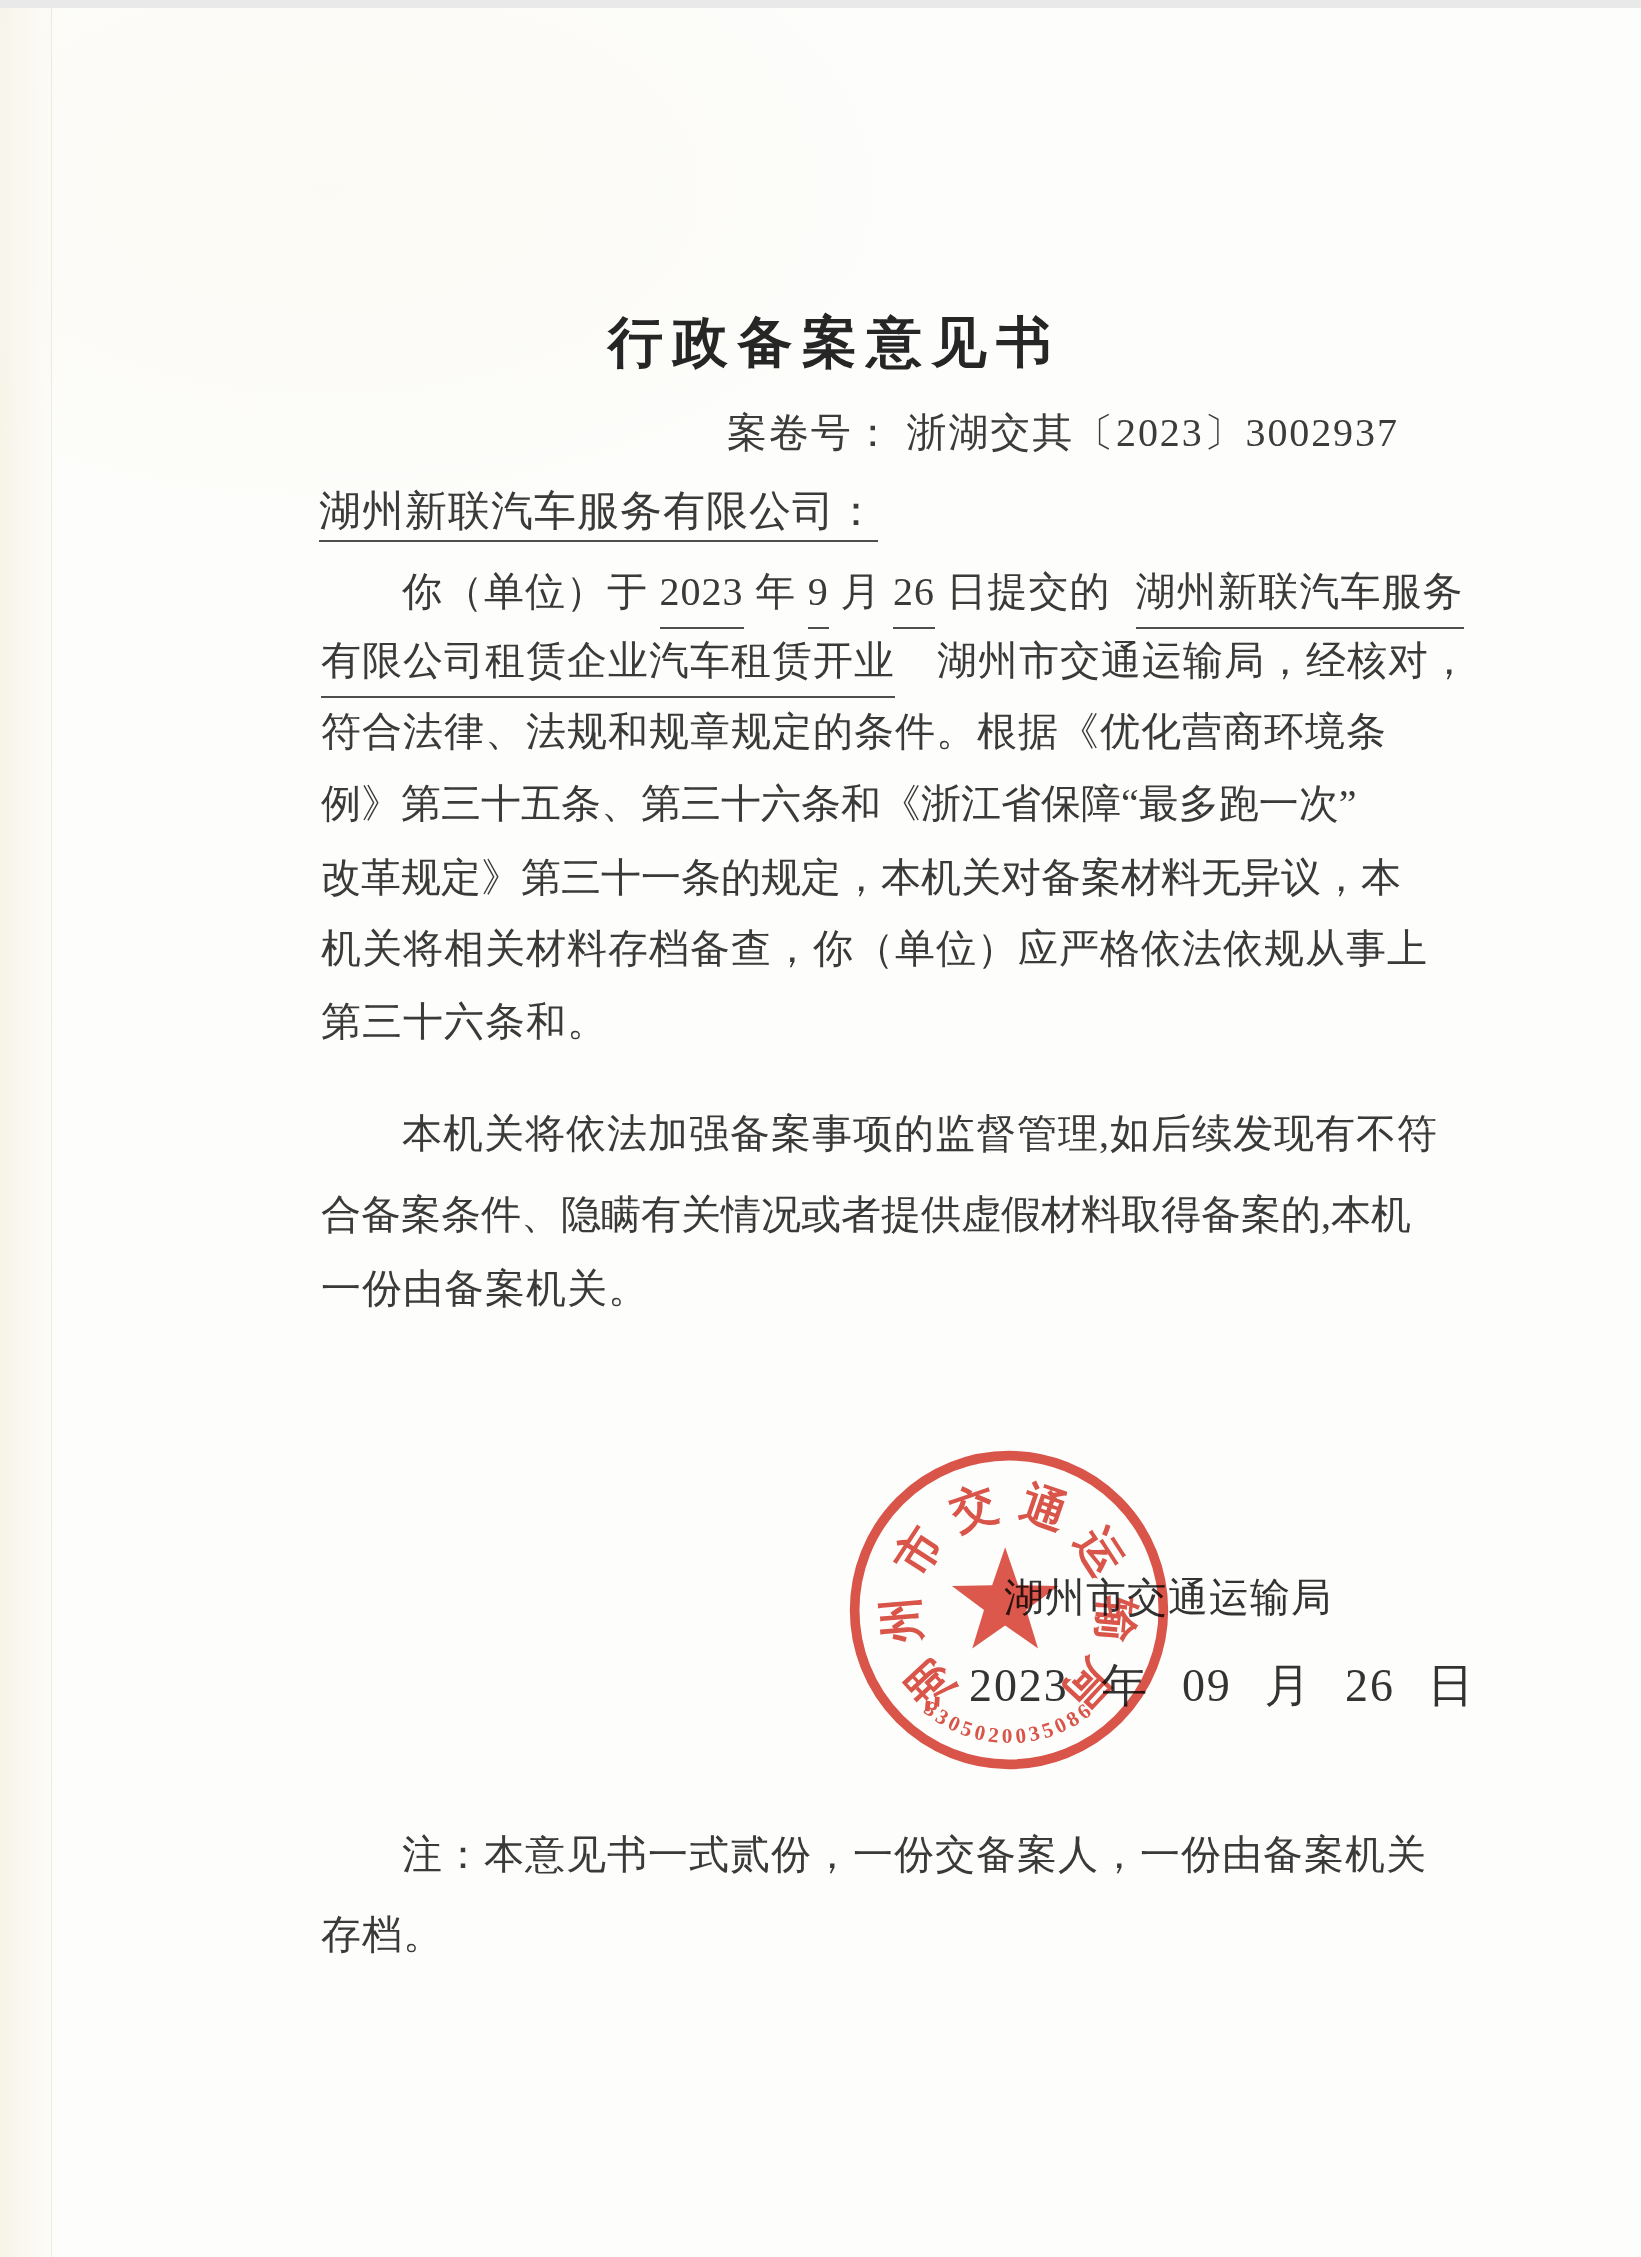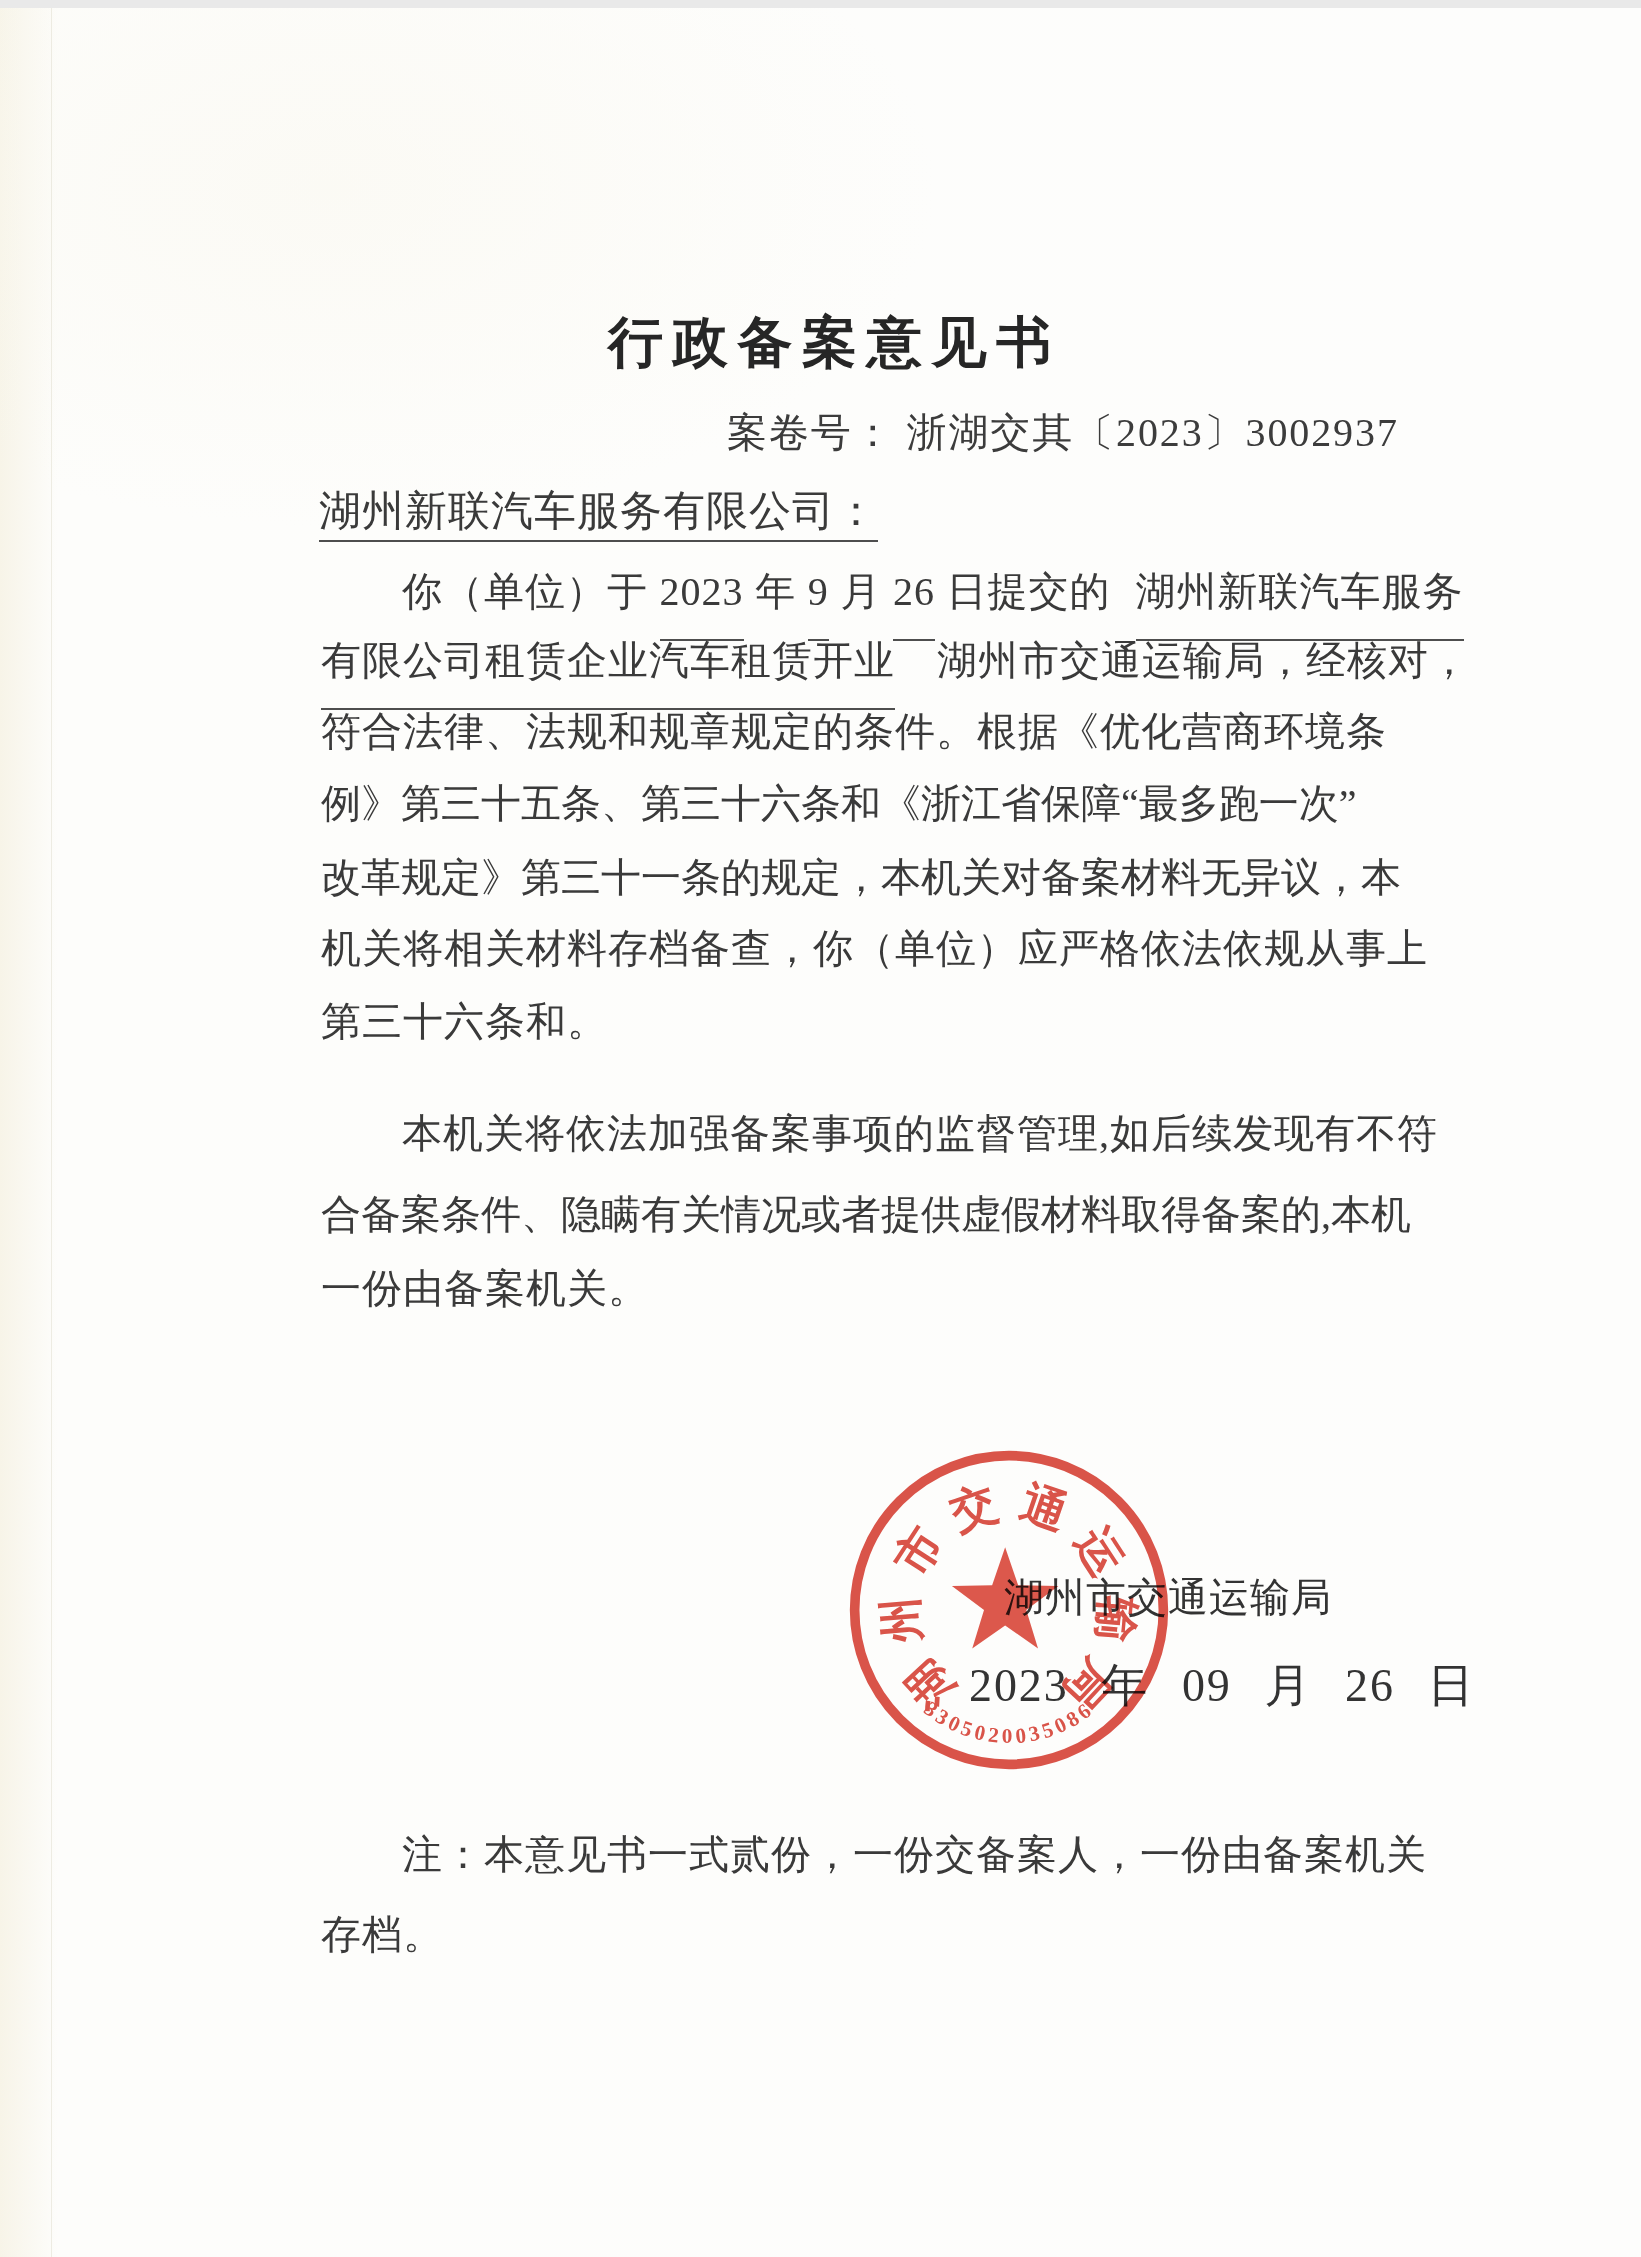--- a/index.html
+++ b/index.html
@@ -32,21 +32,21 @@
     position:absolute;left:319px;top:482px;
     font-size:42px;line-height:42px;letter-spacing:1px;white-space:nowrap;color:#3a3a3a;
   }
   .addressee .u{padding-bottom:5.8px;}
   .bline{
     position:absolute;left:321px;width:1120px;
     font-size:40px;line-height:40px;letter-spacing:1px;
     white-space:nowrap;color:#3a3a3a;
   }
   .indent{padding-left:81px;}
-  .u{border-bottom:2.9px solid #4e4e4e;padding-bottom:25px;}
+  .u{border-bottom:2.9px solid #4e4e4e;padding-bottom:13px;}
   .num{font-family:"Liberation Serif","DejaVu Serif",serif;}
   .gap-s{display:inline-block;width:11.6px;}
   .gap-m{display:inline-block;width:25px;}
   .gap-l{display:inline-block;width:42px;}
   .sig-agency{
     position:absolute;left:1004px;top:1570px;
     font-size:40px;line-height:40px;letter-spacing:1px;white-space:nowrap;color:#333;
   }
   .sig-date{
     position:absolute;left:969px;top:1658px;

